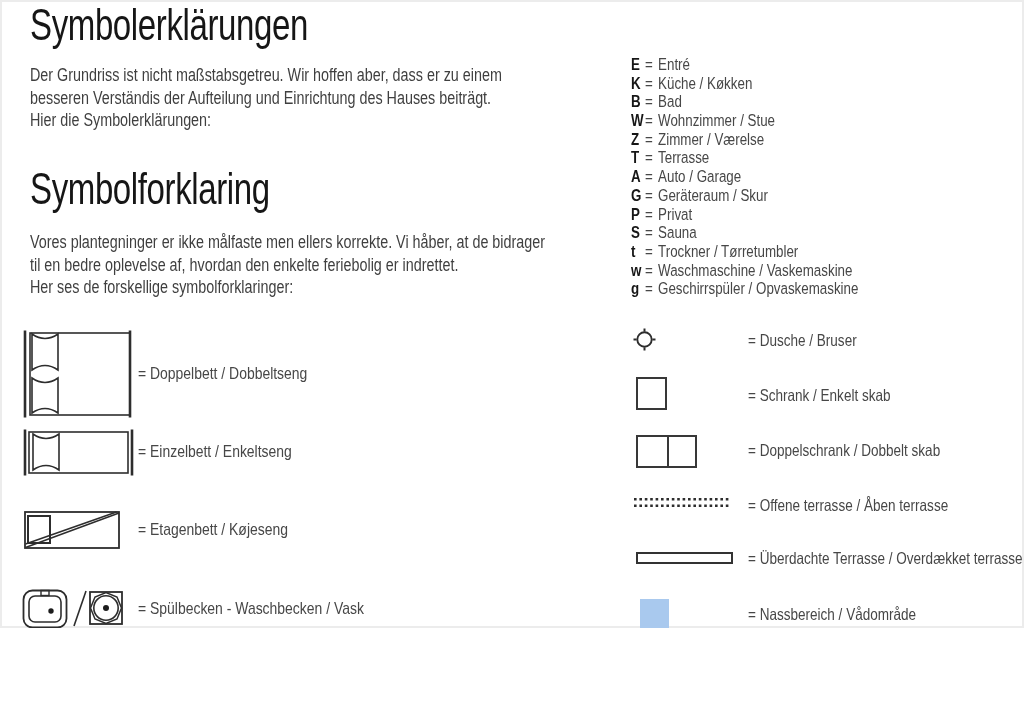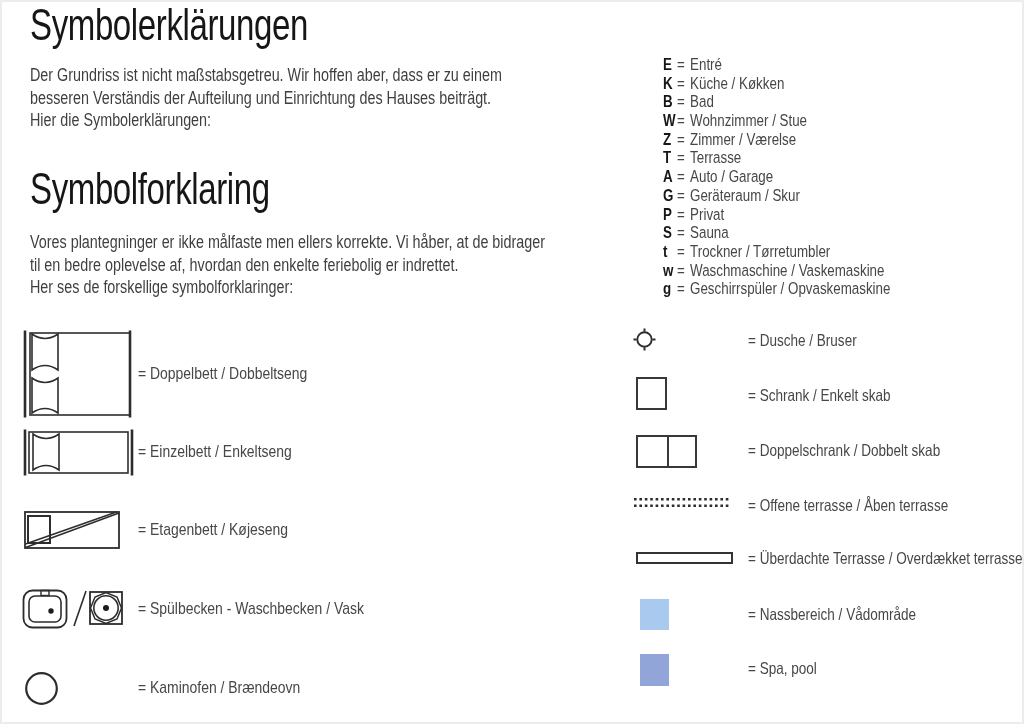--- a/index.html
+++ b/index.html
@@ -1,31 +1,31 @@
 <!DOCTYPE html>
 <html><head>
 <meta charset="utf-8">
 <style>
   html,body { margin:0; padding:0; background:#fff; }
   .page {
-    position:relative; width:1024px; height:724px; background:#ffffff;
+    position:relative; width:1024px; height:628px; background:#ffffff;
     font-family:"Liberation Sans", sans-serif; overflow:hidden;
     box-shadow: inset 0 0 0 2px #ececec;
   }
   .h-title {
     position:absolute; left:30px; margin:0; font-size:44px; line-height:46px;
     font-weight:500; color:#161616; letter-spacing:-0.5px; white-space:nowrap;
     transform:scaleX(0.75); transform-origin:0 0;
   }
   .para { position:absolute; left:30px; font-size:17.5px; line-height:22.5px;
     color:#3f3f3f; white-space:nowrap; transform:scaleX(0.82); transform-origin:0 0; }
   .sym-label { position:absolute; font-size:17px; line-height:22px; color:#474747;
     white-space:nowrap; transform:scaleX(0.82); transform-origin:0 50%; }
   .sym-label.r { font-size:16.5px; }
-  .letters { position:absolute; left:663px; top:55px; }
+  .letters { position:absolute; left:631px; top:55px; }
   .lrow { height:18.7px; font-size:16.3px; line-height:18.7px; white-space:nowrap;
     transform:scaleX(0.82); transform-origin:0 0; }
   .ltr { display:inline-block; width:17px; font-weight:bold; color:#161616; }
   .leq { display:inline-block; width:16px; color:#474747; }
   .llab { color:#474747; }
   .sym { position:absolute; }
   svg .ln { stroke:#2d2d2d; fill:none; }
   .box { position:absolute; box-sizing:border-box; border:2px solid #383838; background:#fff; }
   .box .div { position:absolute; left:50%; top:0; bottom:0; width:0; border-left:2px solid #383838; }
   .thinbox { position:absolute; box-sizing:border-box; border:2px solid #333; background:#fff; }

